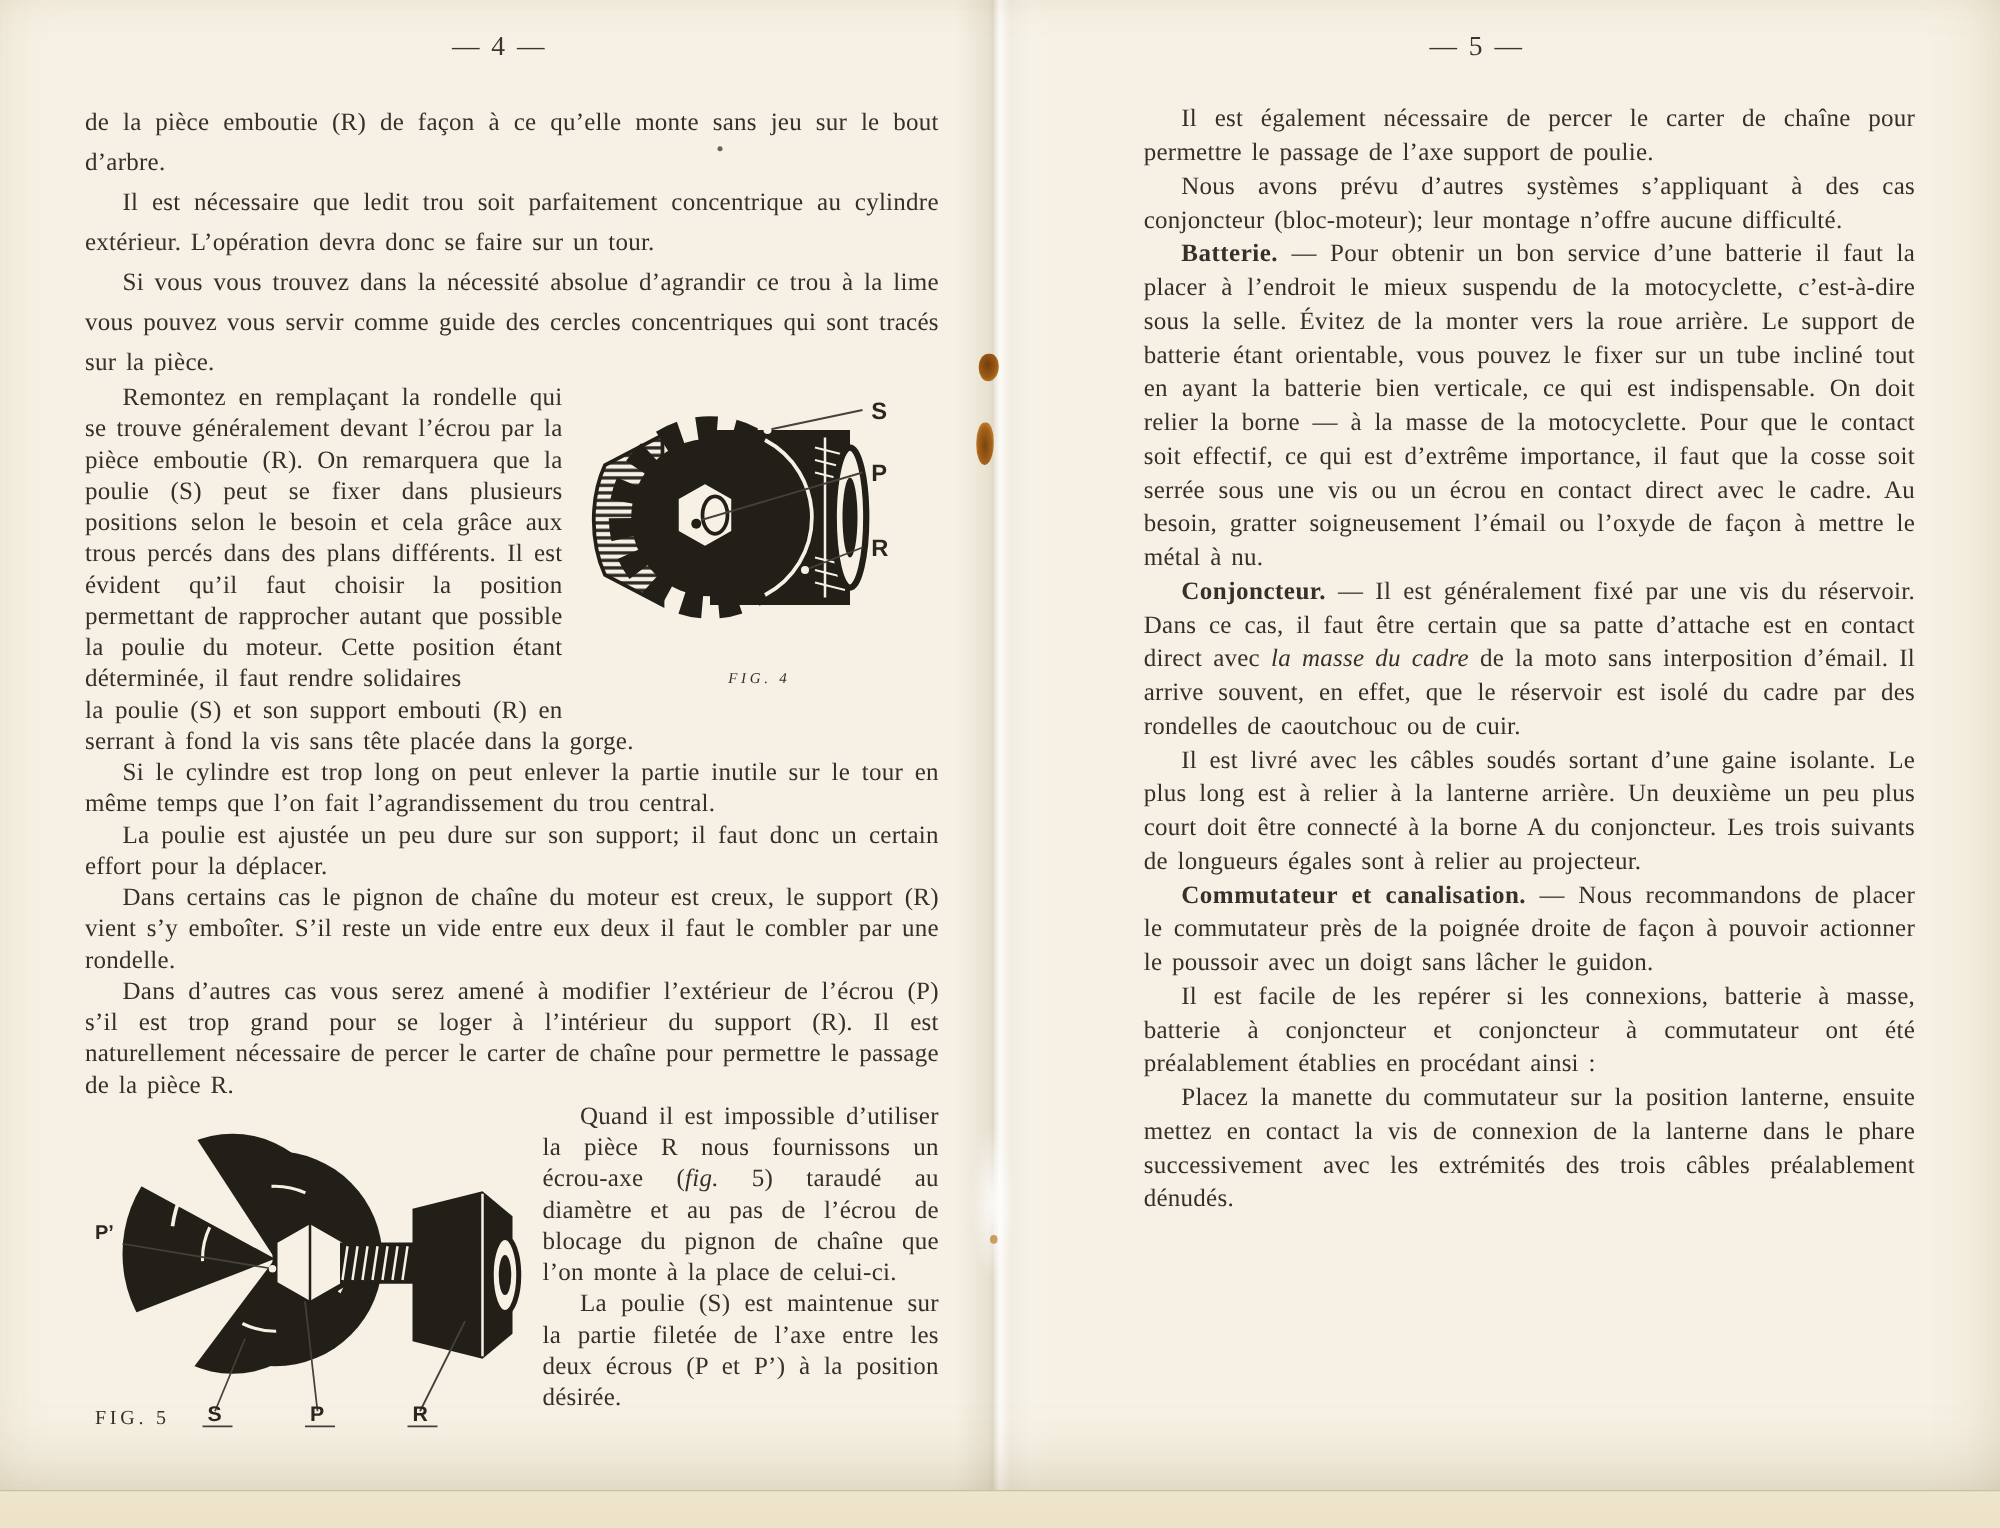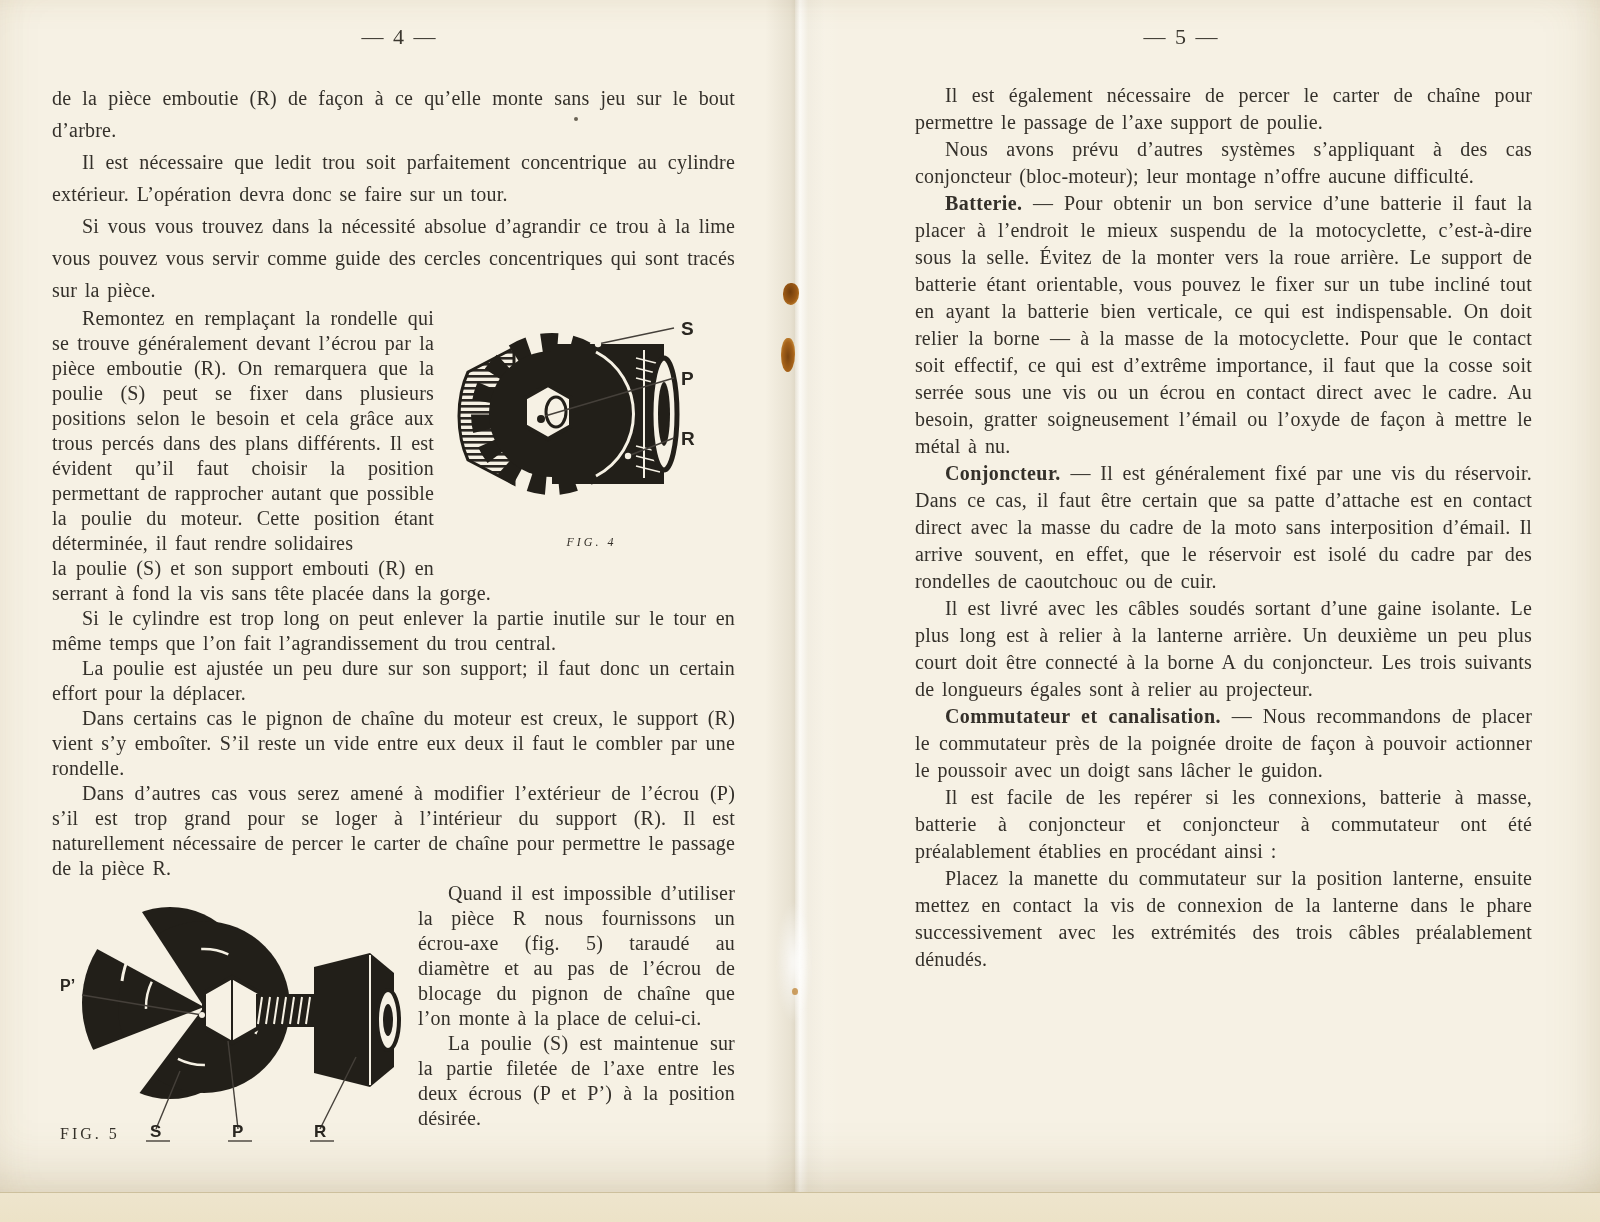--- a/index.html
+++ b/index.html
@@ -32,31 +32,31 @@
   .speck-rust{position:absolute;left:792px;top:988px;width:6px;height:7px;border-radius:50%;background:rgba(190,130,50,.75);}
 
   .page{position:absolute;top:0;height:1192px;}
   #pageL{left:0;width:795px;}
   #pageR{left:795px;width:805px;
          background:linear-gradient(90deg,rgba(255,255,255,.25) 0%,rgba(255,255,255,0) 6%);}
   .pagenum{position:absolute;top:24px;text-align:center;font-size:22px;letter-spacing:2px;color:#3a362e;}
   #pageL .pagenum{left:58px;width:683px;}
   #pageR .pagenum{left:92px;width:645px;transform:translateX(-28px);}
   .col{position:absolute;top:82px;}
-  .colL{left:52px;width:683px;}
+  .colL{left:68px;width:683px;}
   .colR{left:92px;width:645px;}
 
   p.pg{margin:0;text-align:justify;font-size:20px;word-spacing:2.5px;letter-spacing:.2px;}
   .colL p.pg{line-height:32px;}
   .colL .tight p.pg{line-height:25px;}
   .colR p.pg{line-height:27px;margin-left:28px;}
   .ind{text-indent:30px;}
   .sect{margin-top:24px;}
   .bh{font-weight:bold;letter-spacing:.4px;}
-  .it{}
+  .it{font-style:italic;}
 
   .figfloat{position:relative;}
   .fig4{float:right;width:287px;height:248px;margin:2px 0 8px 14px;}
   .fig5{float:left;width:350px;height:290px;margin:8px 16px 2px 0;}
   .figcap{position:absolute;left:0;width:100%;text-align:center;font-size:12px;
           letter-spacing:3px;color:#35312a;font-style:italic;}
   .fig4 .figcap{bottom:6px;}
   .flabel{font-family:"Liberation Sans", sans-serif;font-weight:bold;fill:#2a2721;}
   .fcap{font-family:"Liberation Serif", serif;letter-spacing:3px;fill:#35312a;}
   svg{display:block;}

